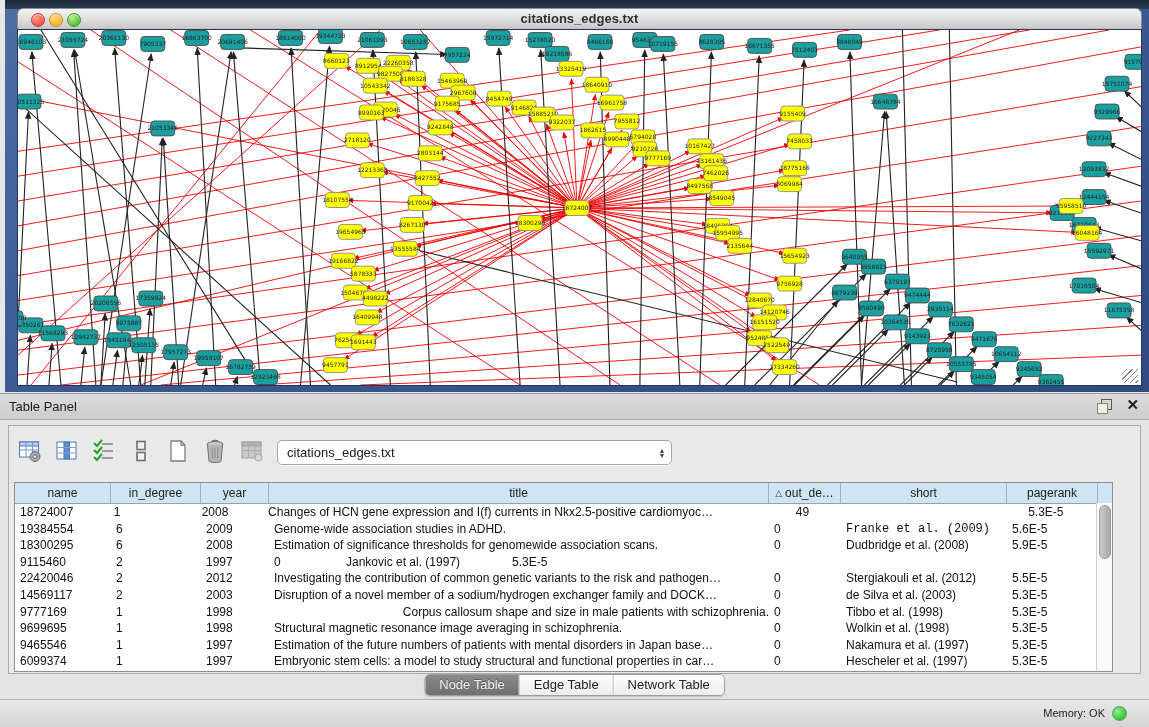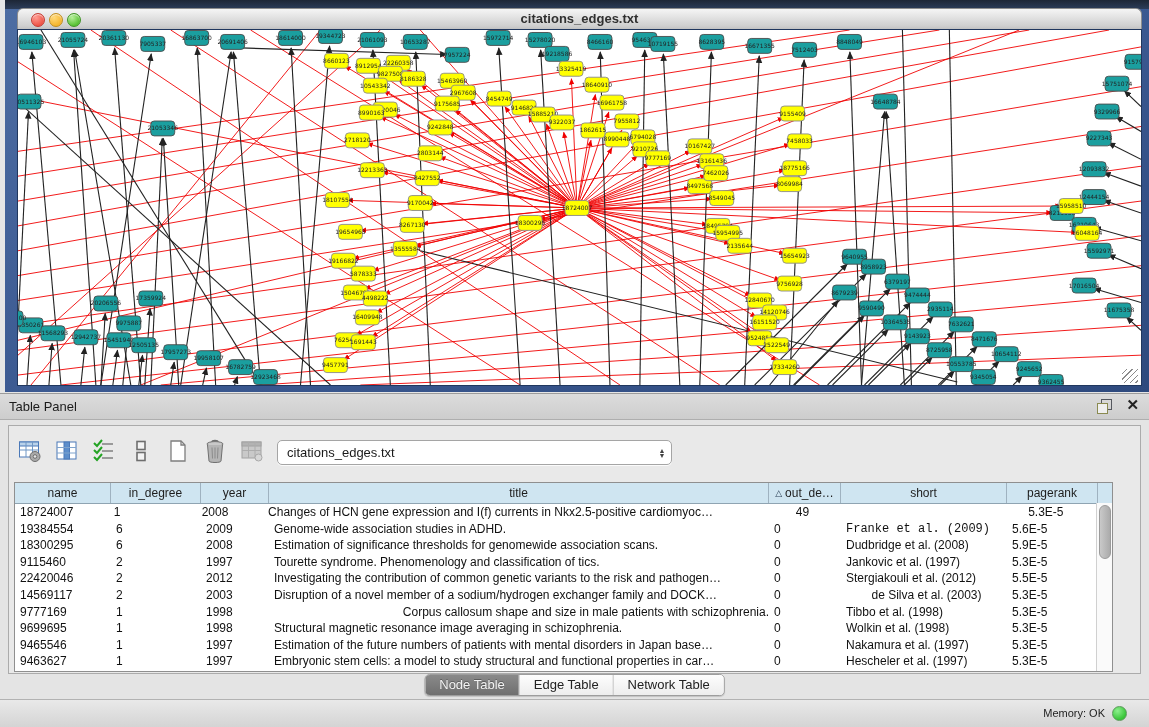--- a/index.html
+++ b/index.html
@@ -916,41 +916,40 @@
             <div class="cell" style="width: 68px;">2008</div>
             <div class="cell" style="width: 500px;">Estimation of significance thresholds for genomewide association scans.</div>
             <div class="cell" style="width: 72px;">0</div>
             <div class="cell" style="width: 166px;">Dudbridge et al. (2008)</div>
             <div class="cell" style="width: 91px;">5.9E-5</div>
           </div>
           <div class="row">
             <div class="cell" style="width: 96px;">9115460</div>
             <div class="cell" style="width: 90px;">2</div>
             <div class="cell" style="width: 68px;">1997</div>
-            <div class="cell" style="width: 500px;">Tourette syndrome. Phenomenology and classification of tics.</div>
             <div class="cell" style="width: 72px;">0</div>
             <div class="cell" style="width: 166px;">Jankovic et al. (1997)</div>
             <div class="cell" style="width: 91px;">5.3E-5</div>
           </div>
           <div class="row">
             <div class="cell" style="width: 96px;">22420046</div>
             <div class="cell" style="width: 90px;">2</div>
             <div class="cell" style="width: 68px;">2012</div>
             <div class="cell" style="width: 500px;">Investigating the contribution of common genetic variants to the risk and pathogen…</div>
             <div class="cell" style="width: 72px;">0</div>
             <div class="cell" style="width: 166px;">Stergiakouli et al. (2012)</div>
             <div class="cell" style="width: 91px;">5.5E-5</div>
           </div>
           <div class="row">
             <div class="cell" style="width: 96px;">14569117</div>
             <div class="cell" style="width: 90px;">2</div>
             <div class="cell" style="width: 68px;">2003</div>
             <div class="cell" style="width: 500px;">Disruption of a novel member of a sodium/hydrogen exchanger family and DOCK…</div>
             <div class="cell" style="width: 72px;">0</div>
-            <div class="cell" style="width: 166px; text-align: center;">de Silva et al. (2003)</div>
+            <div class="cell" style="width: 166px;">de Silva et al. (2003)</div>
             <div class="cell" style="width: 91px;">5.3E-5</div>
           </div>
           <div class="row">
             <div class="cell" style="width: 96px;">9777169</div>
             <div class="cell" style="width: 90px;">1</div>
             <div class="cell" style="width: 68px;">1998</div>
             <div class="cell" style="width: 500px; text-align: right;">Corpus callosum shape and size in male patients with schizophrenia.</div>
             <div class="cell" style="width: 72px;">0</div>
             <div class="cell" style="width: 166px;">Tibbo et al. (1998)</div>
             <div class="cell" style="width: 91px;">5.3E-5</div>
@@ -967,21 +966,21 @@
           <div class="row">
             <div class="cell" style="width: 96px;">9465546</div>
             <div class="cell" style="width: 90px;">1</div>
             <div class="cell" style="width: 68px;">1997</div>
             <div class="cell" style="width: 500px;">Estimation of the future numbers of patients with mental disorders in Japan base…</div>
             <div class="cell" style="width: 72px;">0</div>
             <div class="cell" style="width: 166px;">Nakamura et al. (1997)</div>
             <div class="cell" style="width: 91px;">5.3E-5</div>
           </div>
           <div class="row">
-            <div class="cell" style="width: 96px;">9463627</div>
+            <div class="cell" style="width: 96px;">6099374</div>
             <div class="cell" style="width: 90px;">1</div>
             <div class="cell" style="width: 68px;">1997</div>
             <div class="cell" style="width: 500px;">Embryonic stem cells: a model to study structural and functional properties in car…</div>
             <div class="cell" style="width: 72px;">0</div>
             <div class="cell" style="width: 166px;">Hescheler et al. (1997)</div>
             <div class="cell" style="width: 91px;">5.3E-5</div>
           </div>
         </div>
       <div class="vscroll">
         <div class="vthumb"></div>

